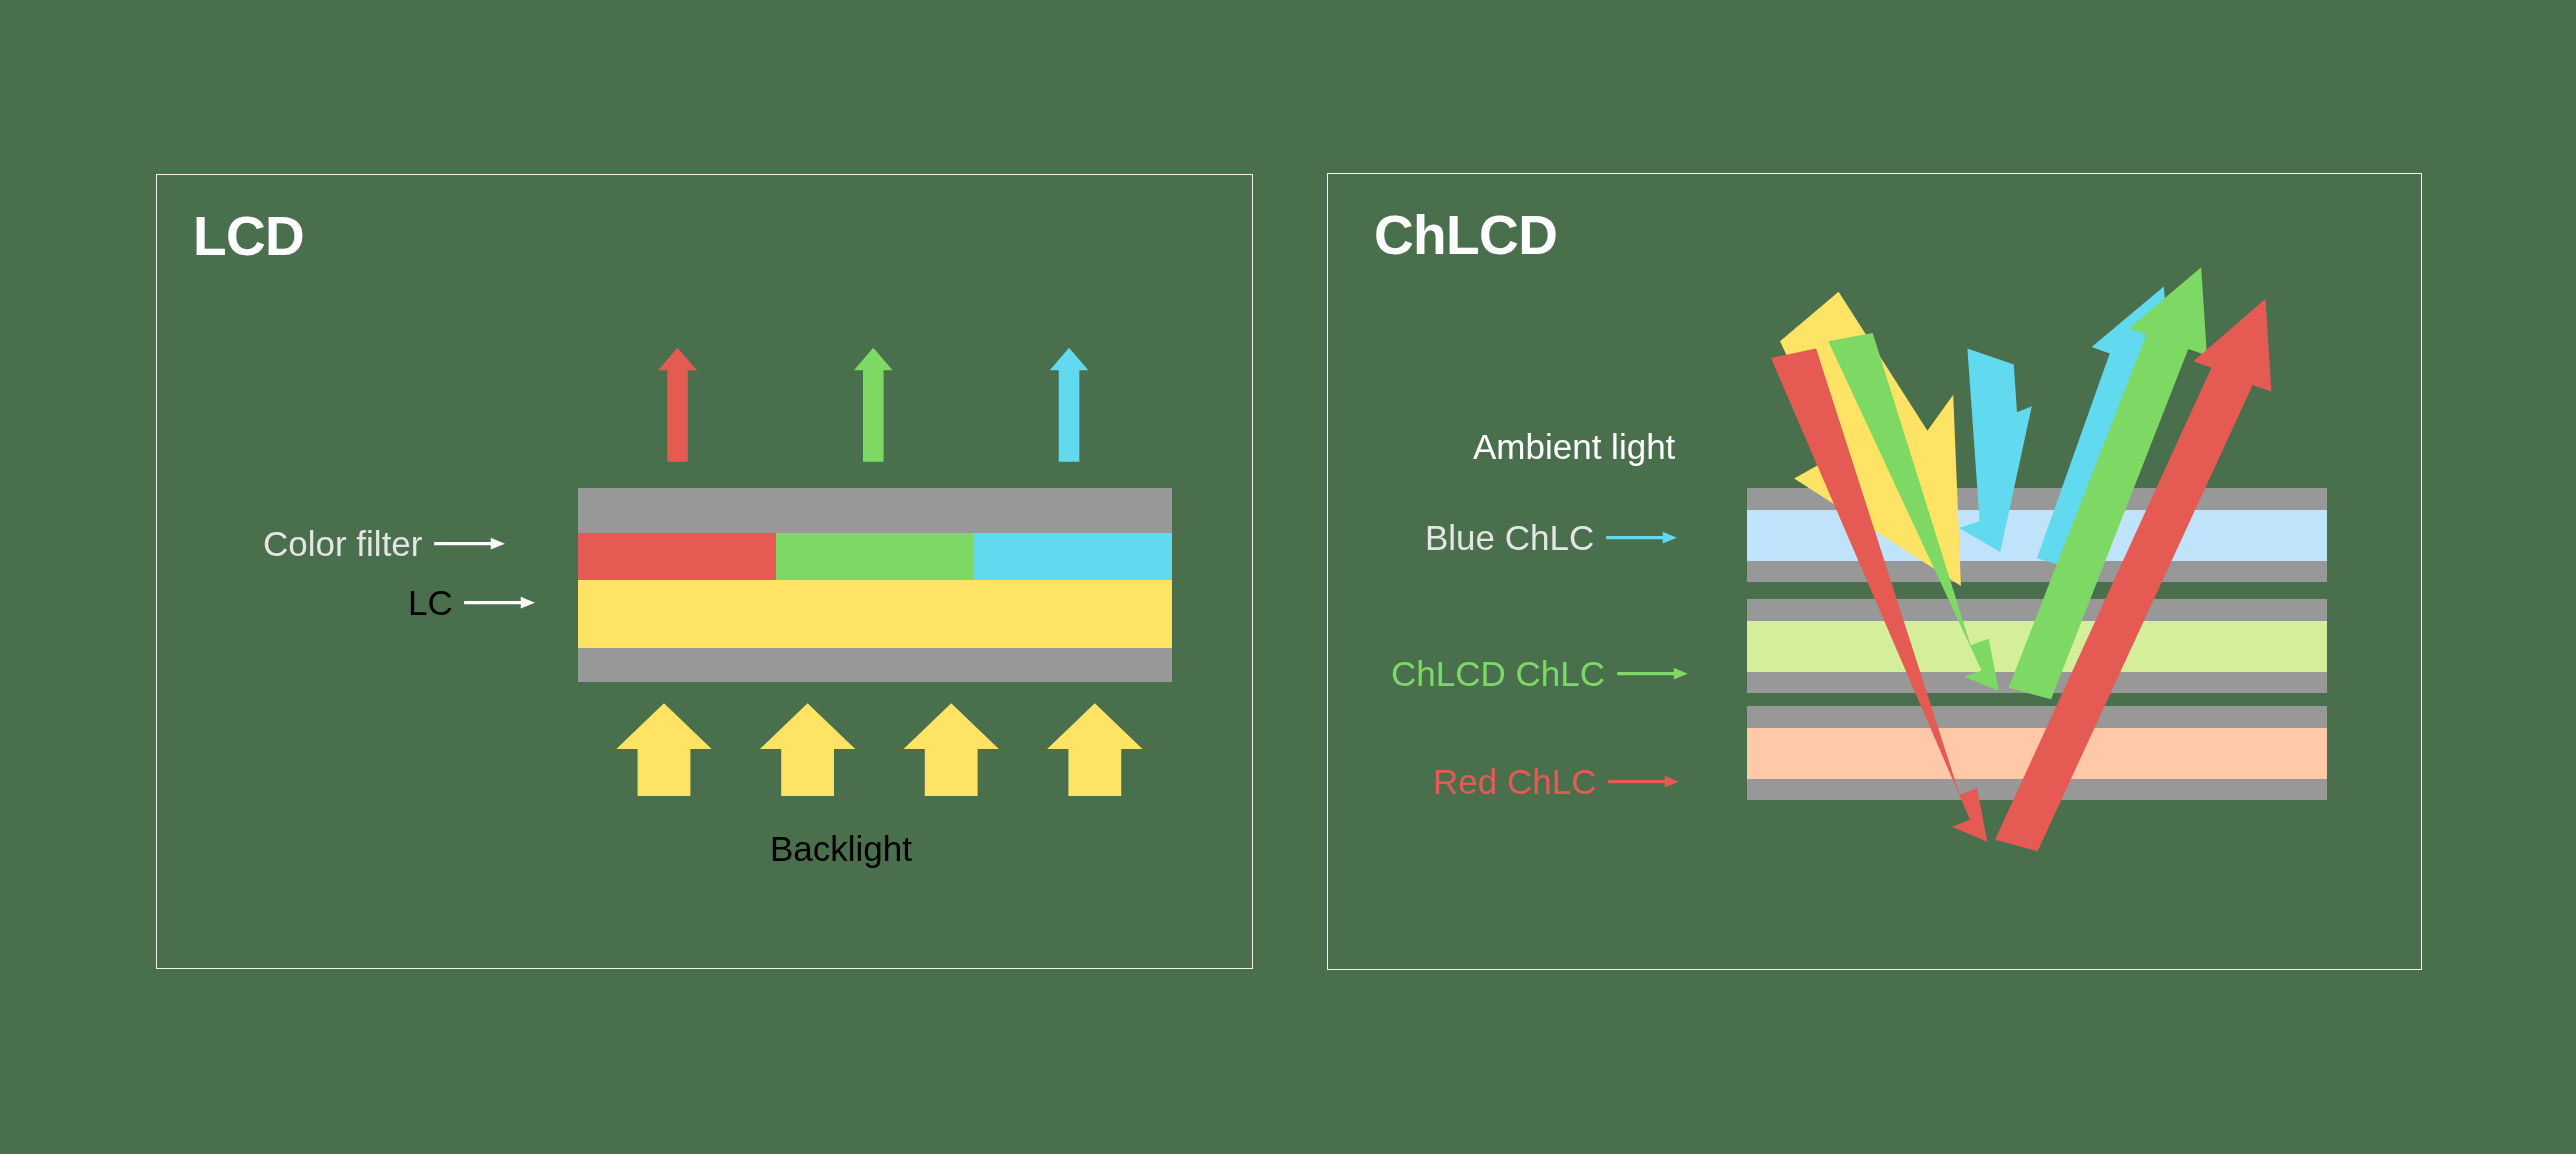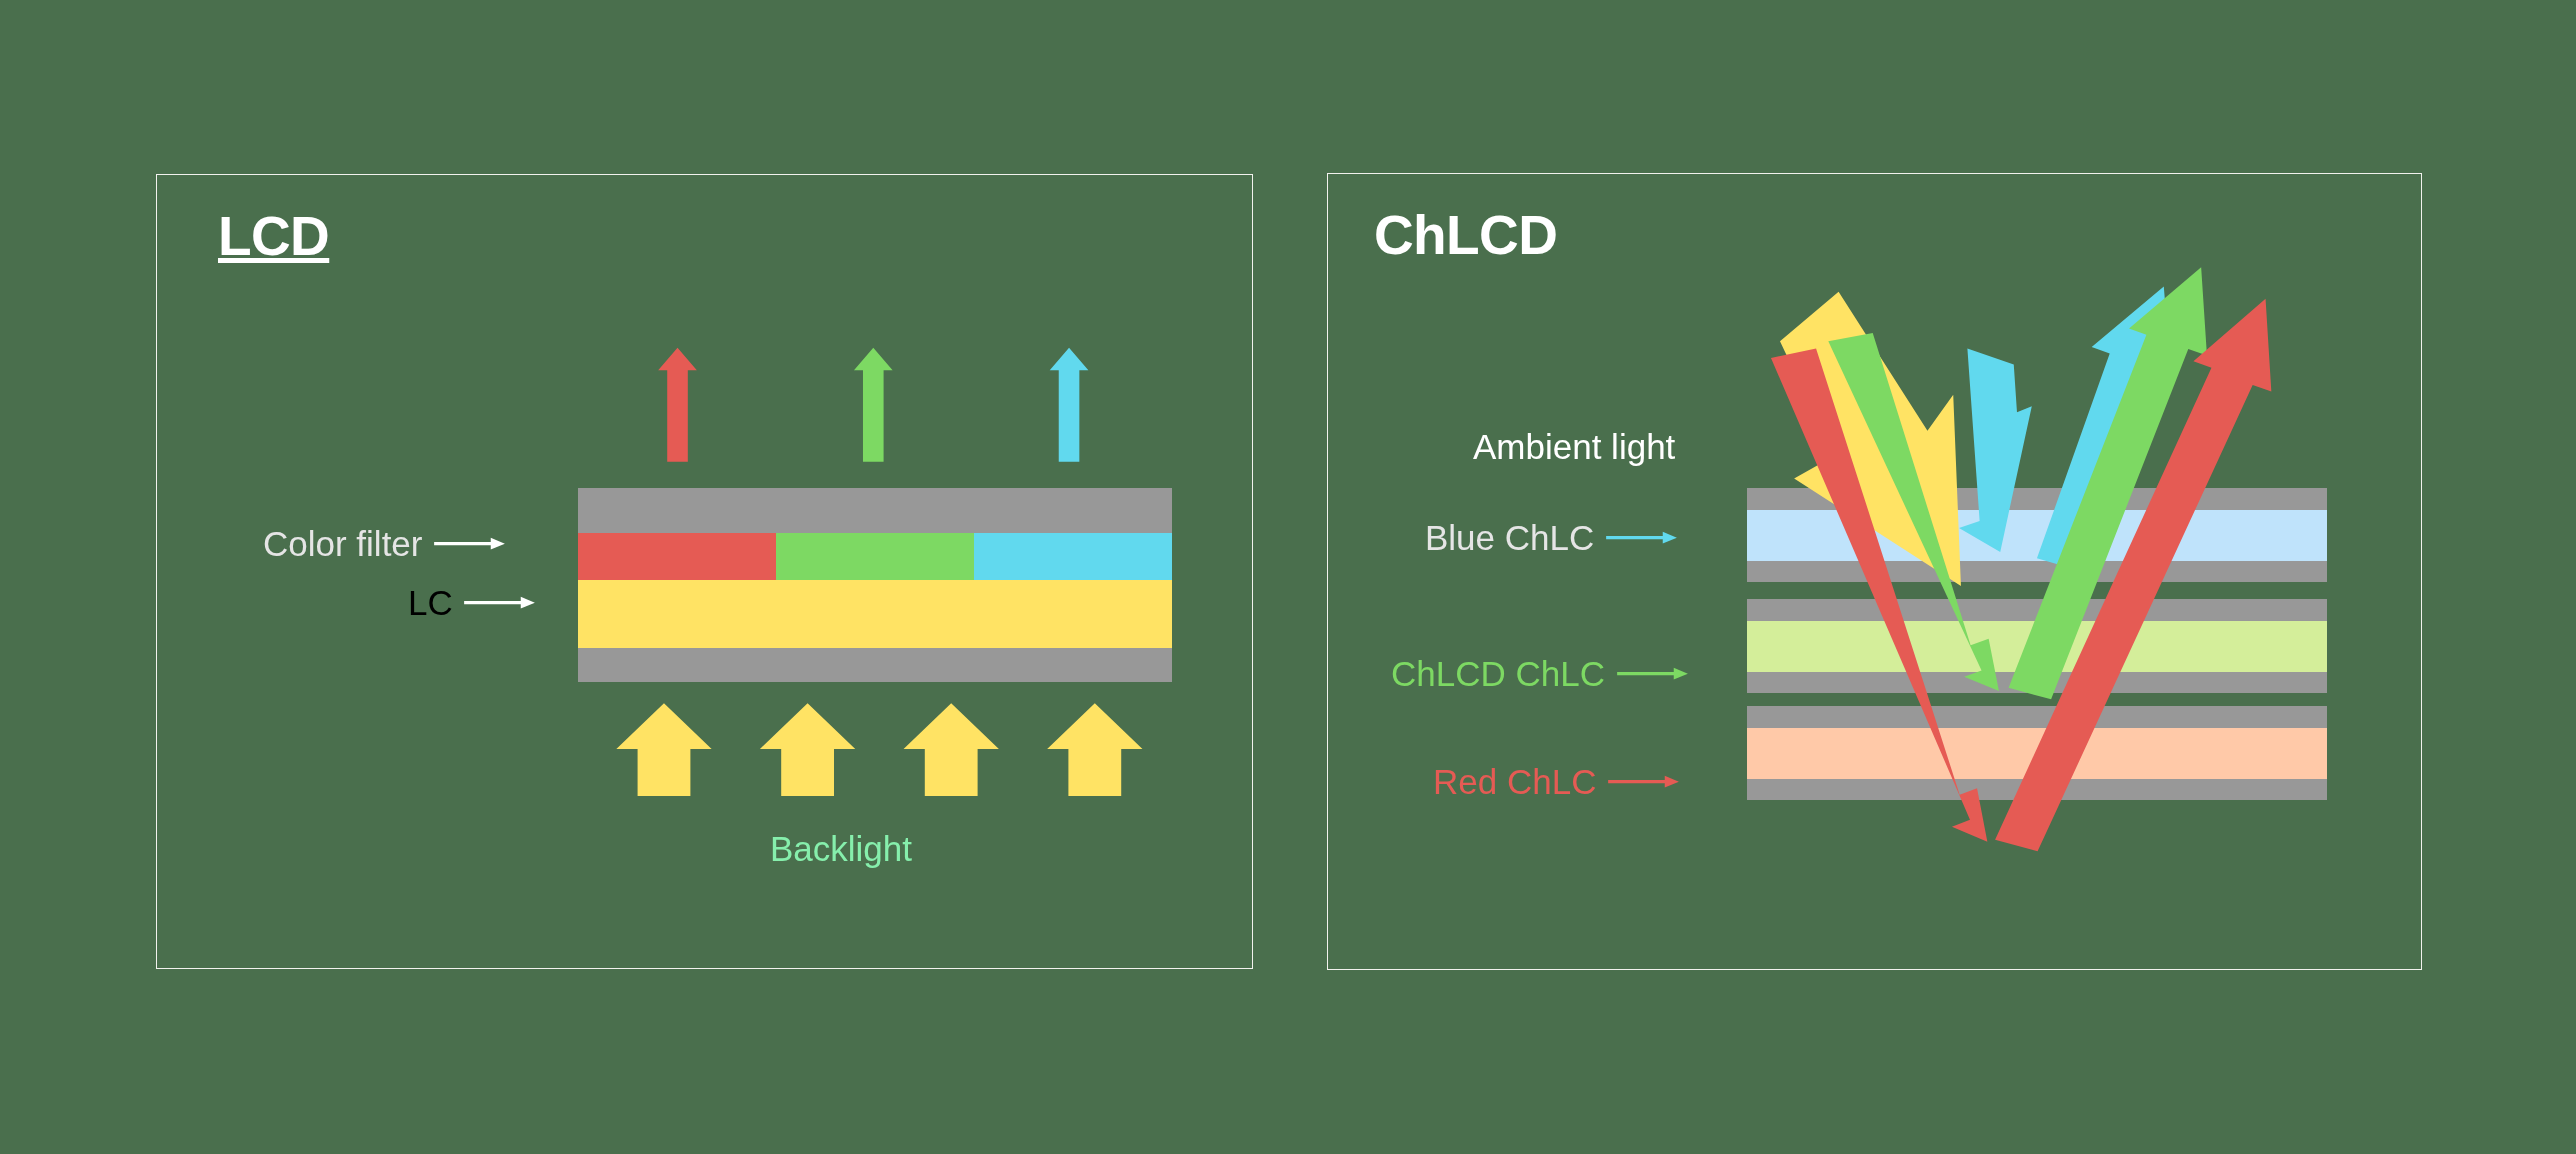--- a/index.html
+++ b/index.html
@@ -24,21 +24,21 @@
   #panel-chlcd { left: 1327px; top: 173px; width: 1095px; height: 797px; }
 
   .panel-title {
     position: absolute;
     color: #ffffff;
     font-weight: bold;
     font-size: 55px;
     letter-spacing: -0.6px;
     white-space: nowrap;
   }
-  #title-lcd   { left: 61px; top: 29px; text-decoration: underline; }
+  #title-lcd   { left: 36px; top: 29px; }
   #title-chlcd { left: 46px; top: 29px; }
 
   
   .label {
     position: absolute;
     font-size: 35px;
     white-space: nowrap;
     display: flex;
     align-items: center;
     gap: 11.6px;
@@ -117,21 +117,21 @@
   </div>
 
   <div class="label" style="left:408px; top:585px; color:#000000;">
     <span class="txt">LC</span>
     <svg class="lbl-arrow" width="71" height="19.3" viewBox="0 0 110 30">
       <line x1="0" y1="15" x2="92" y2="15" stroke="#ffffff" stroke-width="5"></line>
       <polygon points="110,15 88,6 88,24" fill="#ffffff"></polygon>
     </svg>
   </div>
 
-  <div class="label" style="left:770px; top:831px; color:#86efac;">
+  <div class="label" style="left:770px; top:831px; color:#000000;">
     <span class="txt">Backlight</span>
   </div>
 
   <div class="panel" id="panel-chlcd">
     <div class="panel-title" id="title-chlcd">ChLCD</div>
   </div>
 
   <div id="chlcd-stack">
     <div class="chlcd-cell" id="cell-blue">
       <div class="chlcd-sub sub-top"></div>

